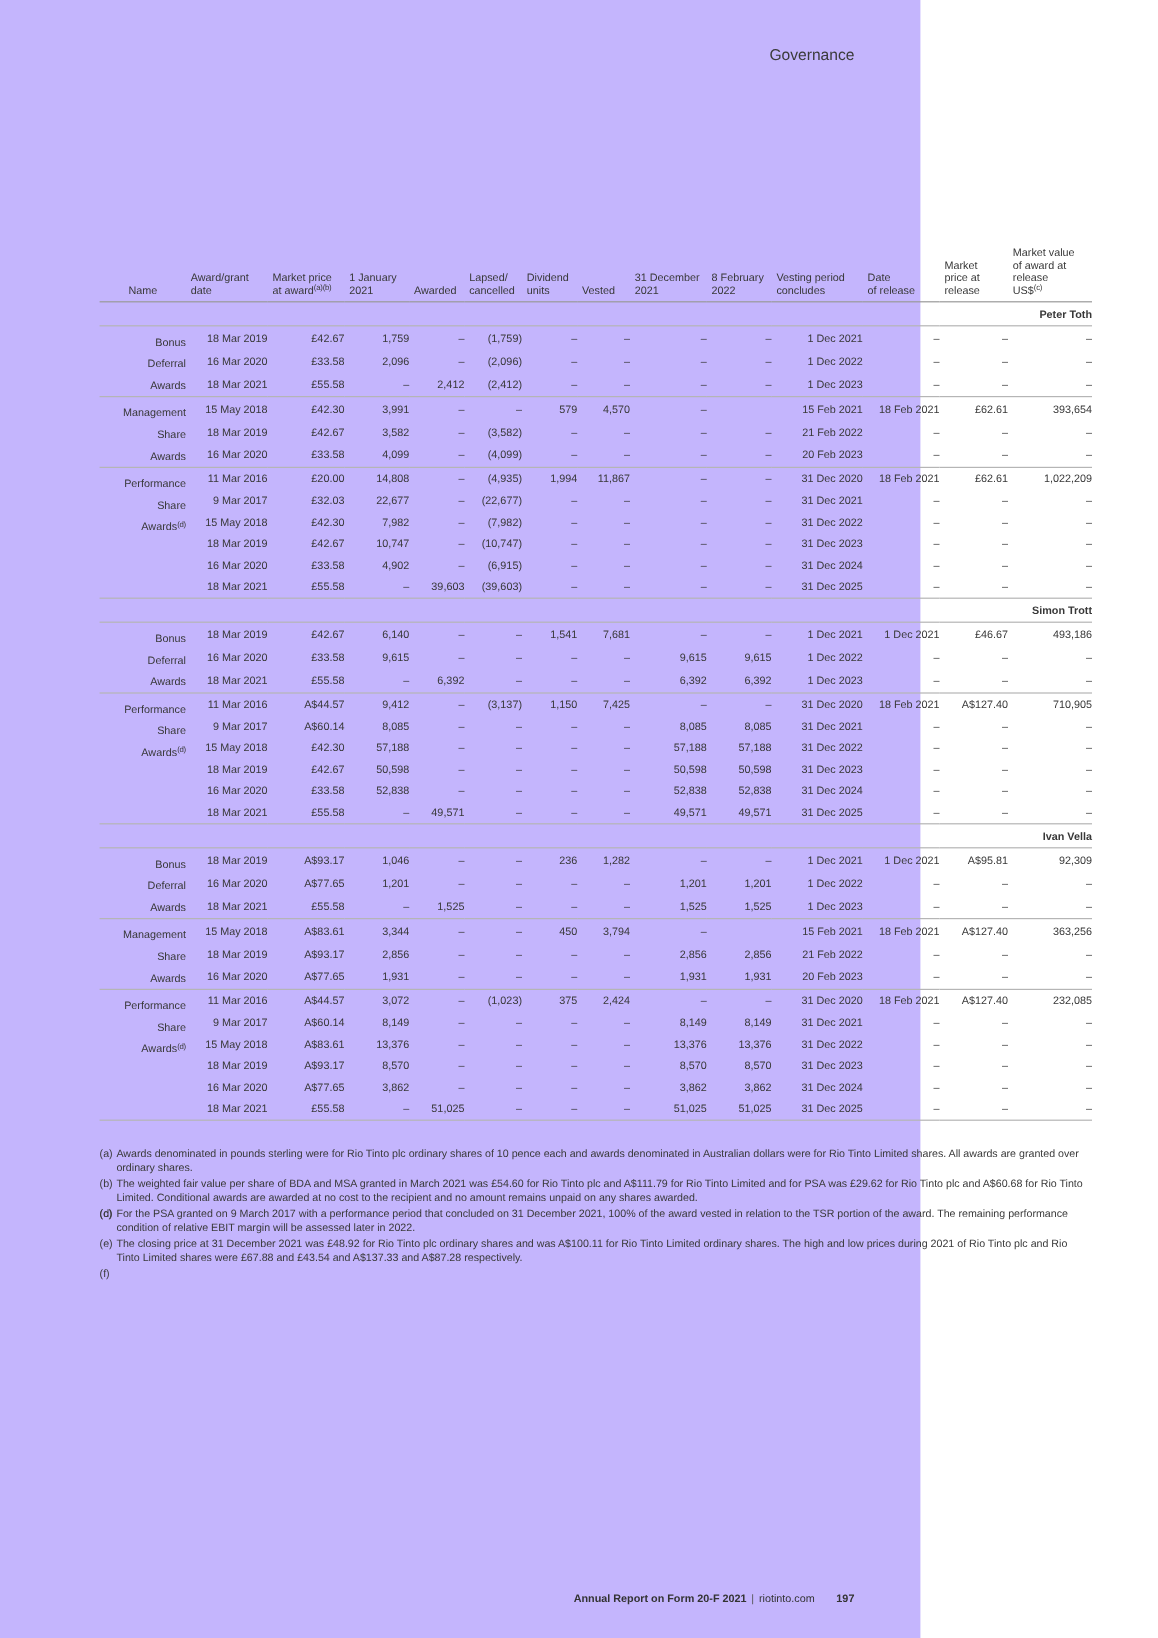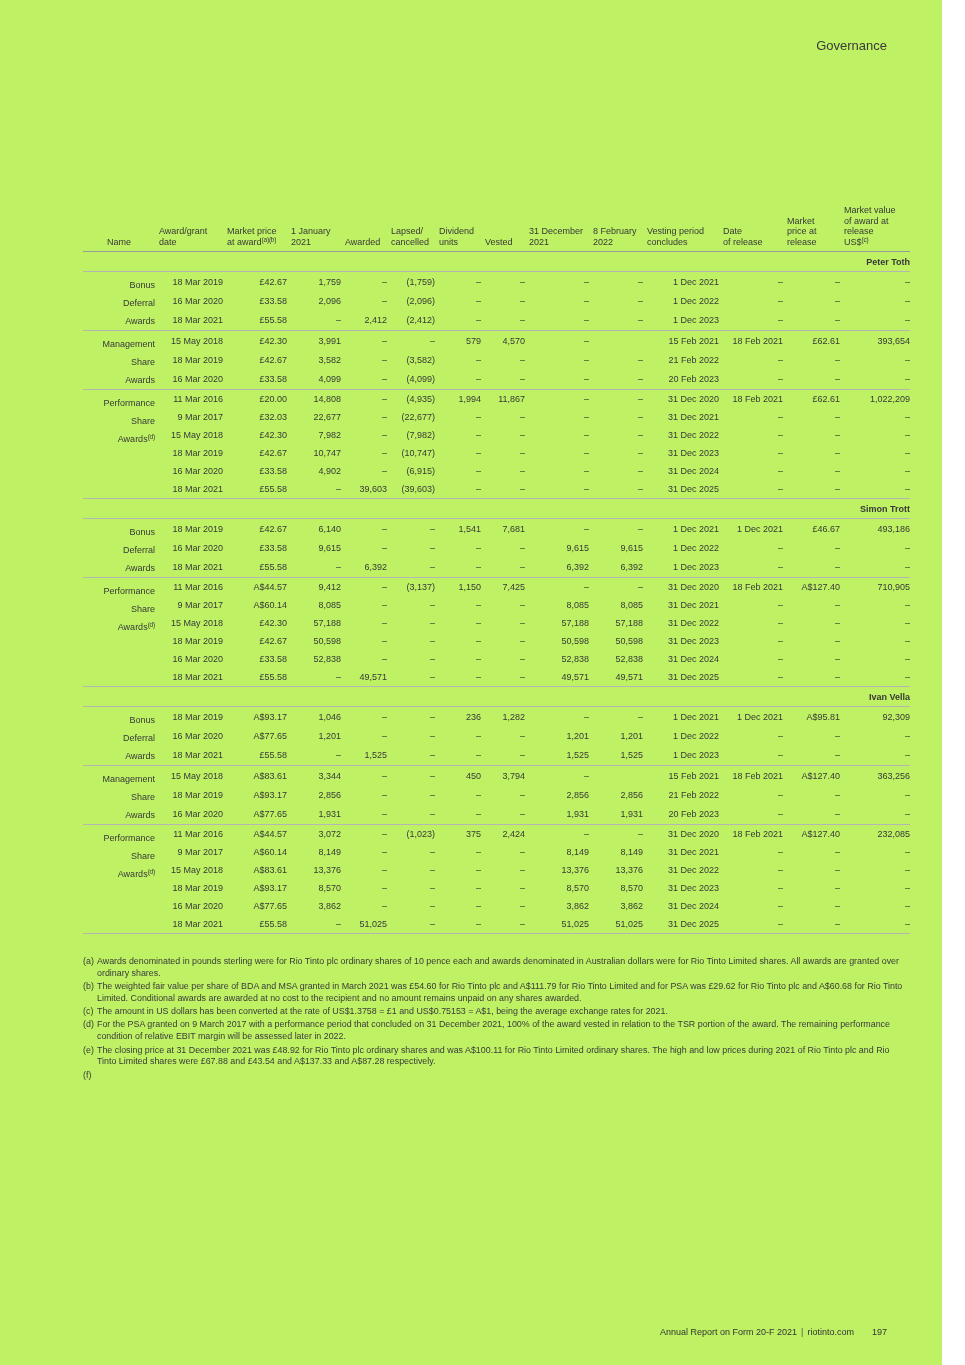--- a/index.html
+++ b/index.html
@@ -2,21 +2,21 @@
 <html><head>
 <meta charset="utf-8">
 <style>
   * { margin:0; padding:0; box-sizing:border-box; }
   html, body { background:#ffffff; }
   body {
     width:965px; height:1365px; position:relative; overflow:hidden;
     font-family:"Liberation Sans", sans-serif; color:#333;
     -webkit-font-smoothing:antialiased;
   }
-  .page { position:relative; width:942px; height:1365px; background:#bef264; }
+  .page { position:relative; width:767px; height:1365px; background:#c4b5fd; }
 
   .gov-header {
     position:absolute; top:38px; right:55px;
     font-size:13px; font-weight:500; color:#3a3a3a;
   }
 
   .content { position:absolute; top:205px; left:83px; width:827px; }
 
   table { border-collapse:collapse; width:827px; table-layout:fixed; font-size:9px; color:#383838; }
   col.c1{width:72px} col.c2{width:68px} col.c3{width:64px} col.c4{width:54px}
@@ -42,23 +42,23 @@
   }
   tr.group-end td { border-bottom:1px solid #b5b5b5; }
 
   sup { font-size:6.5px; vertical-align:3px; line-height:0; letter-spacing:-0.2px; }
 
   .footnotes { margin-top:22px; font-size:8.9px; line-height:11.8px; color:#3a3a3a; width:827px; }
   .footnote { position:relative; padding-left:14px; margin-bottom:1.5px; }
   .footnote .fn-label { position:absolute; left:0; top:0; }
 
   .page-footer { position:absolute; right:55px; bottom:28px; font-size:9px; color:#333; white-space:nowrap; }
-  .page-footer .bold { font-weight:400; }
+  .page-footer .bold { font-weight:700; }
   .page-footer .sep { margin:0 4px; font-weight:300; color:#555; }
-  .page-footer .page-num { margin-left:18px; font-weight:400;margin-top:18px; }
+  .page-footer .page-num { margin-left:18px; font-weight:700;margin-top:18px; }
 </style>
 </head>
 <body>
 
 <div class="page">
 
   <div class="gov-header">Governance</div>
 
   <div class="content">
     <table>
@@ -608,21 +608,21 @@
             <td>–</td>
             <td>–</td>
             <td>–</td>
           </tr>
         </tbody>
     </table>
 
     <div class="footnotes">
         <div class="footnote"><span class="fn-label">(a)</span><span>Awards denominated in pounds sterling were for Rio Tinto plc ordinary shares of 10 pence each and awards denominated in Australian dollars were for Rio Tinto Limited shares. All awards are granted over ordinary shares.</span></div>
         <div class="footnote"><span class="fn-label">(b)</span><span>The weighted fair value per share of BDA and MSA granted in March 2021 was £54.60 for Rio Tinto plc and A$111.79 for Rio Tinto Limited and for PSA was £29.62 for Rio Tinto plc and A$60.68 for Rio Tinto Limited. Conditional awards are awarded at no cost to the recipient and no amount remains unpaid on any shares awarded.</span></div>
-        <div class="footnote"><span class="fn-label">(c)</span><span>The amount in US dollars has been converted at the rate of US$1.3758 = £1 and US$0.75153 = A$1, being the average exchange rates for 2021.</span></div>
+        <div class="footnote"><span class="fn-label">(c)</span></div>
         <div class="footnote"><span class="fn-label">(d)</span><span>For the PSA granted on 9 March 2017 with a performance period that concluded on 31 December 2021, 100% of the award vested in relation to the TSR portion of the award. The remaining performance condition of relative EBIT margin will be assessed later in 2022.</span></div>
         <div class="footnote"><span class="fn-label">(e)</span><span>The closing price at 31 December 2021 was £48.92 for Rio Tinto plc ordinary shares and was A$100.11 for Rio Tinto Limited ordinary shares. The high and low prices during 2021 of Rio Tinto plc and Rio Tinto Limited shares were £67.88 and £43.54 and A$137.33 and A$87.28 respectively.</span></div>
         <div class="footnote"><span class="fn-label">(f)</span></div>
       </div>
   </div>
 
   <div class="page-footer">
     <span class="bold">Annual Report on Form 20-F 2021</span><span class="sep">|</span><span>riotinto.com</span><span class="page-num">197</span>
   </div>
 

